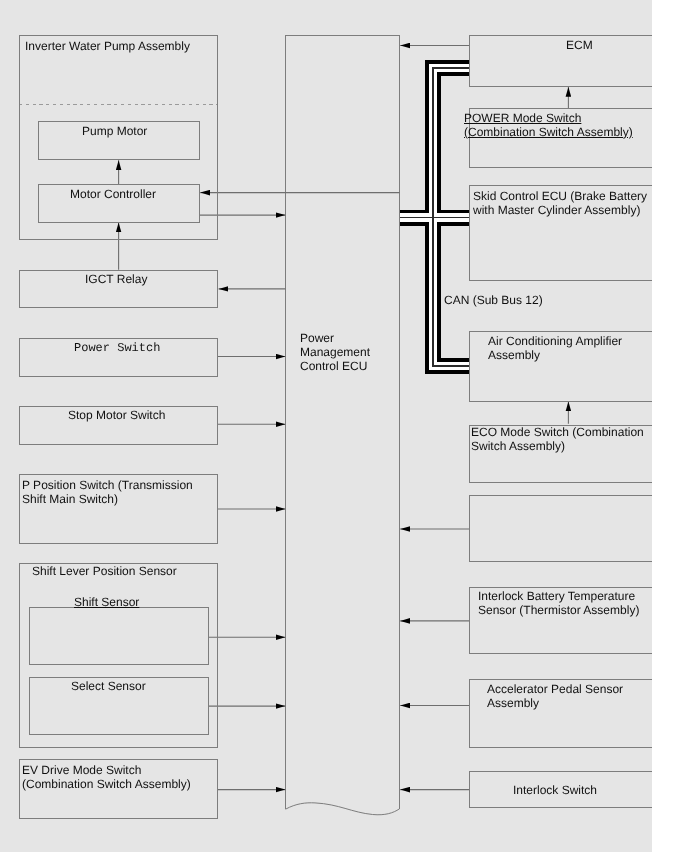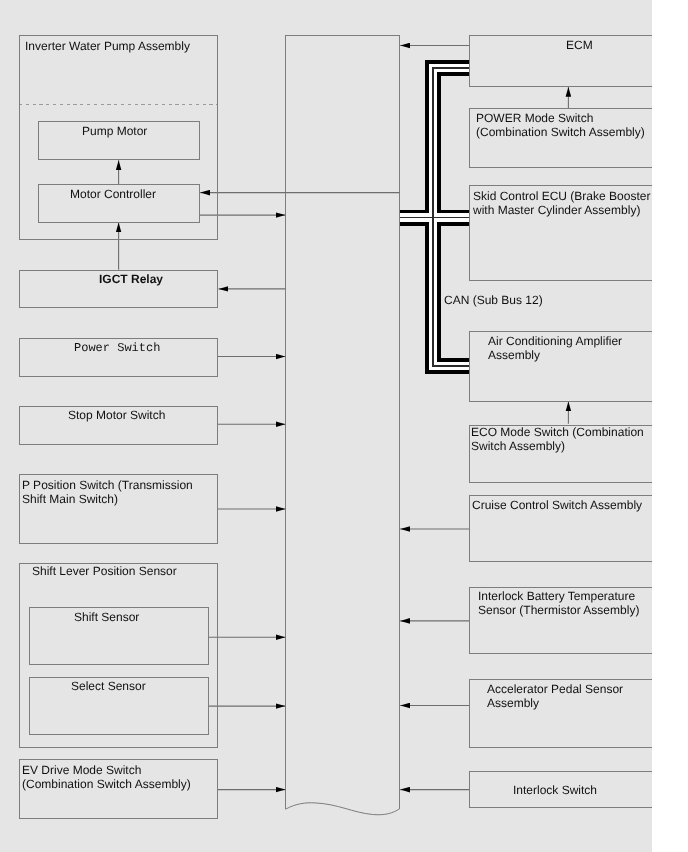--- a/index.html
+++ b/index.html
@@ -70,67 +70,69 @@
   <div class="box" style="left:19px;top:35px;width:199px;height:204.8px;"></div>
   <div class="lbl" style="left:25px;top:40px;width:186px;">Inverter Water Pump Assembly</div>
 
   <div class="box" style="left:37.5px;top:121px;width:162px;height:39.4px;"></div>
   <div class="lbl" style="left:82px;top:125px;">Pump Motor</div>
 
   <div class="box" style="left:37.5px;top:184px;width:162px;height:38.8px;"></div>
   <div class="lbl" style="left:70px;top:188px;">Motor Controller</div>
 
   <div class="box" style="left:19px;top:270px;width:199px;height:38.4px;"></div>
-  <div class="lbl" style="left:99px;top:273px;font-weight:bold;">IGCT Relay</div>
+  <div class="lbl" style="left:85px;top:273px;">IGCT Relay</div>
 
   <div class="box" style="left:19px;top:338px;width:199px;height:38.6px;"></div>
   <div class="lbl" style="left:74px;top:342px;font-family:Liberation Mono, monospace;">Power Switch</div>
 
   <div class="box" style="left:19px;top:406px;width:199px;height:38.6px;"></div>
   <div class="lbl" style="left:68px;top:409px;">Stop Motor Switch</div>
 
   <div class="box" style="left:19px;top:474px;width:199px;height:69.6px;"></div>
   <div class="lbl" style="left:22px;top:479px;width:195px;">P Position Switch (Transmission
 Shift Main Switch)</div>
 
   <div class="box" style="left:19px;top:563px;width:199px;height:184.5px;"></div>
   <div class="lbl" style="left:32px;top:565px;width:185px;">Shift Lever Position Sensor</div>
 
   <div class="box" style="left:29px;top:607px;width:180px;height:57.5px;"></div>
-  <div class="lbl" style="left:74px;top:611px;">Shift Sensor</div>
+  <div class="lbl" style="left:74px;top:596px;text-decoration:underline;">Shift Sensor</div>
 
   <div class="box" style="left:29px;top:677px;width:180px;height:57.5px;"></div>
   <div class="lbl" style="left:71px;top:680px;">Select Sensor</div>
 
   <div class="box" style="left:19px;top:758.5px;width:199px;height:60.8px;"></div>
   <div class="lbl" style="left:22px;top:764px;width:195px;">EV Drive Mode Switch
 (Combination Switch Assembly)</div>
 
+  <div class="lbl" style="left:300px;top:332px;width:98px;z-index:3;">Power
+Management
+Control ECU</div>
 
   <div class="box" style="left:469px;top:35px;width:199px;height:51.5px;"></div>
   <div class="lbl" style="left:554px;top:39px;margin-left:12px;">ECM</div>
 
   <div class="box" style="left:469px;top:108px;width:199px;height:59.5px;"></div>
-  <div class="lbl" style="left:476px;top:112px;width:195px;">POWER Mode Switch
+  <div class="lbl" style="left:464px;top:112px;width:195px;text-decoration:underline;">POWER Mode Switch
 (Combination Switch Assembly)</div>
 
   <div class="box" style="left:469px;top:185px;width:199px;height:95.5px;"></div>
-  <div class="lbl" style="left:473px;top:190px;width:195px;">Skid Control ECU (Brake Booster
+  <div class="lbl" style="left:473px;top:190px;width:195px;">Skid Control ECU (Brake Battery
 with Master Cylinder Assembly)</div>
 
   <div class="box" style="left:469px;top:331px;width:199px;height:70.5px;"></div>
   <div class="lbl" style="left:488px;top:335px;width:182px;">Air Conditioning Amplifier
 Assembly</div>
 
   <div class="box" style="left:469px;top:424.5px;width:199px;height:58px;"></div>
   <div class="lbl" style="left:471px;top:426px;width:195px;">ECO Mode Switch (Combination
 Switch Assembly)</div>
 
   <div class="box" style="left:469px;top:495px;width:199px;height:66.5px;"></div>
-  <div class="lbl" style="left:472px;top:499px;width:195px;">Cruise Control Switch Assembly</div>
 
   <div class="box" style="left:469px;top:587px;width:199px;height:66.5px;"></div>
   <div class="lbl" style="left:478px;top:590px;width:190px;">Interlock Battery Temperature
 Sensor (Thermistor Assembly)</div>
 
   <div class="box" style="left:469px;top:678.5px;width:199px;height:69px;"></div>
   <div class="lbl" style="left:487px;top:683px;width:182px;">Accelerator Pedal Sensor
 Assembly</div>
 
   <div class="box" style="left:469px;top:771px;width:199px;height:36.5px;"></div>

